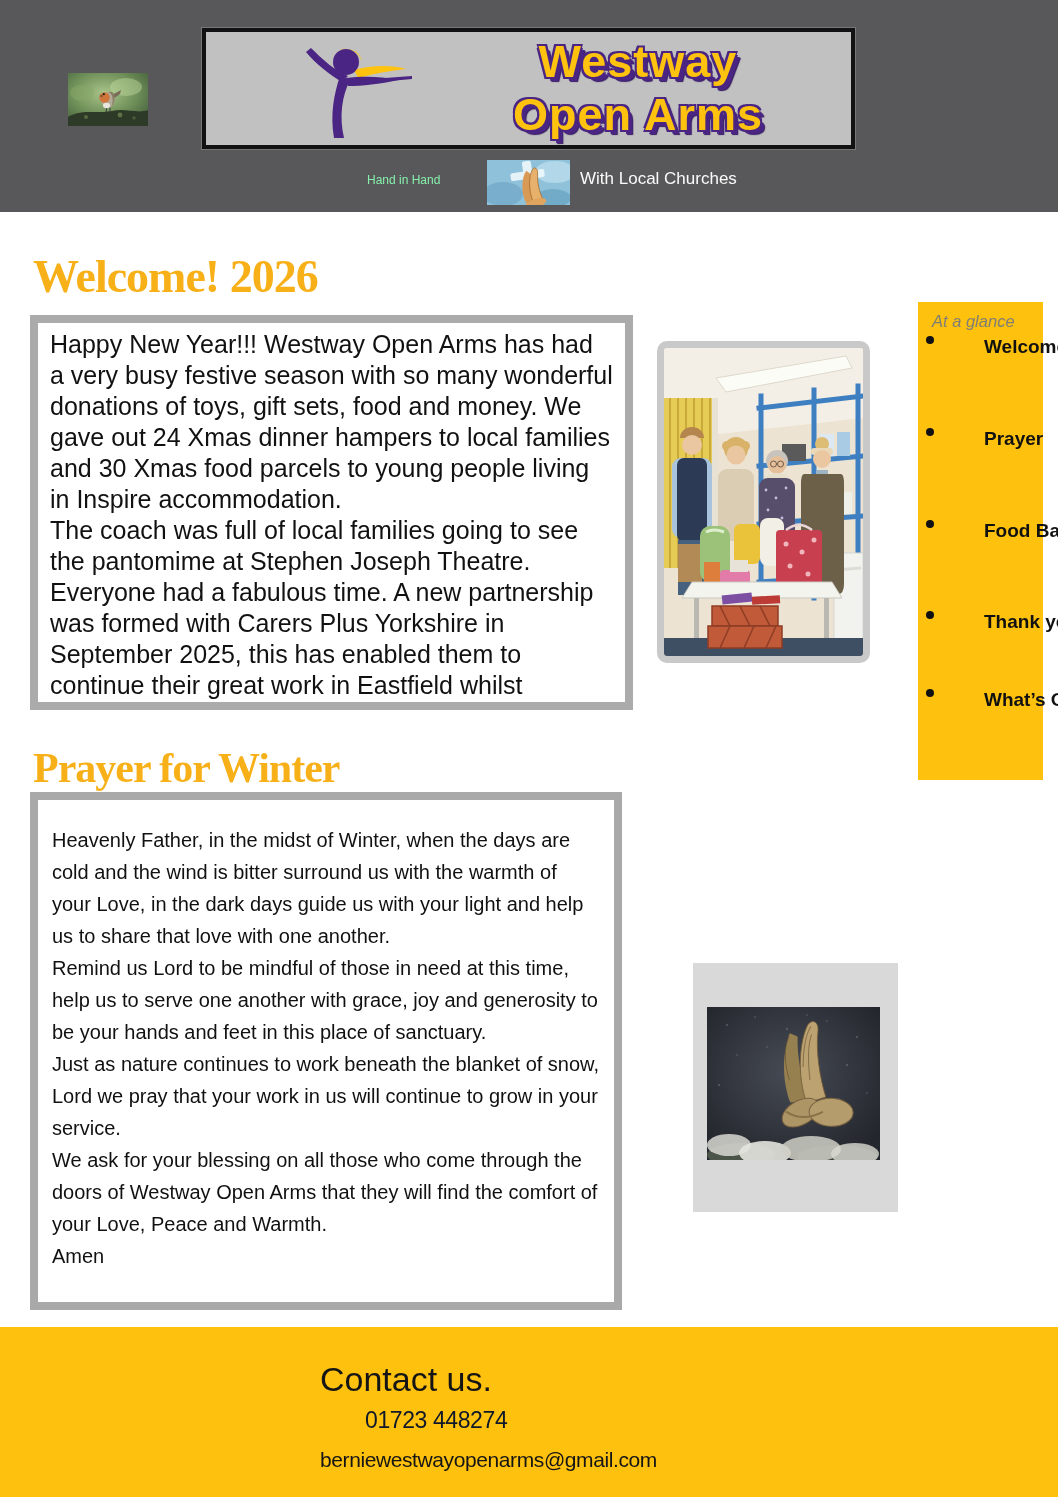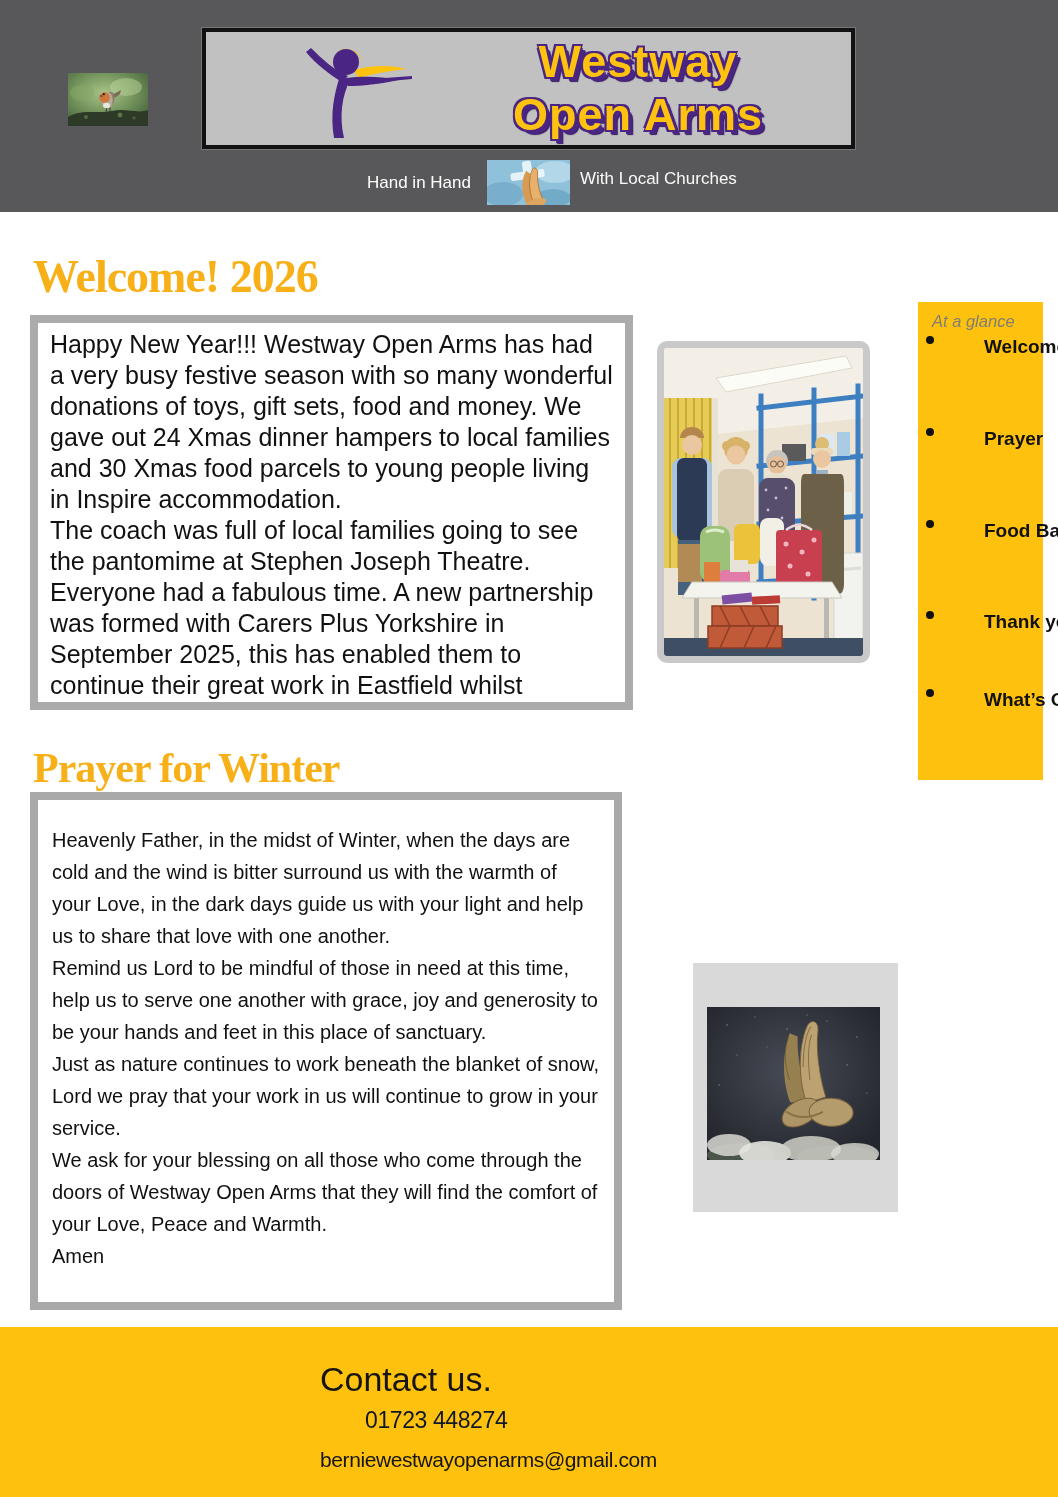--- a/index.html
+++ b/index.html
@@ -9,21 +9,21 @@
   
   .header-banner{position:absolute;left:0;top:0;width:1058px;height:212px;background:#58585A;}
   .robin{position:absolute;left:68px;top:73px;width:80px;height:53px;overflow:hidden;}
   .logo-box{position:absolute;left:202px;top:28px;width:653px;height:121px;background:#C1C1C1;
             border:4px solid #121212;box-sizing:border-box;box-shadow:0 0 0 1px #777;padding-left:32px;}
   .logo-figure{position:absolute;left:78px;top:10px;width:130px;height:100px;}
   .logo-text{position:absolute;left:225px;right:6px;top:3px;text-align:center;
              font-weight:bold;font-size:45px;line-height:53px;letter-spacing:1px;color:#FFC20E;
              text-shadow:-2px -2px 0 #4A2583,2px -2px 0 #4A2583,-2px 2px 0 #4A2583,
                           2px 2px 0 #4A2583,4px 4px 0 #4A2583,5px 5px 1px #361B63;}
-  .tagline-left{position:absolute;left:367px;top:173px;font-size:17px;color:#ffffff;}
+  .tagline-left{position:absolute;left:367px;top:173px;font-size:12px;color:#86efac;}
   .tagline-right{position:absolute;left:580px;top:169px;font-size:17px;color:#FAFAFA;}
   .praying-thumb{position:absolute;left:487px;top:160px;width:83px;height:45px;}
 
   
   .gold-heading{position:absolute;left:33px;font-family:"Liberation Serif",serif;font-weight:bold;
                 color:#F8B018;letter-spacing:-1px;}
   .h-welcome{top:250px;font-size:46px;}
   .h-prayer{top:744px;font-size:42px;}
 
   

